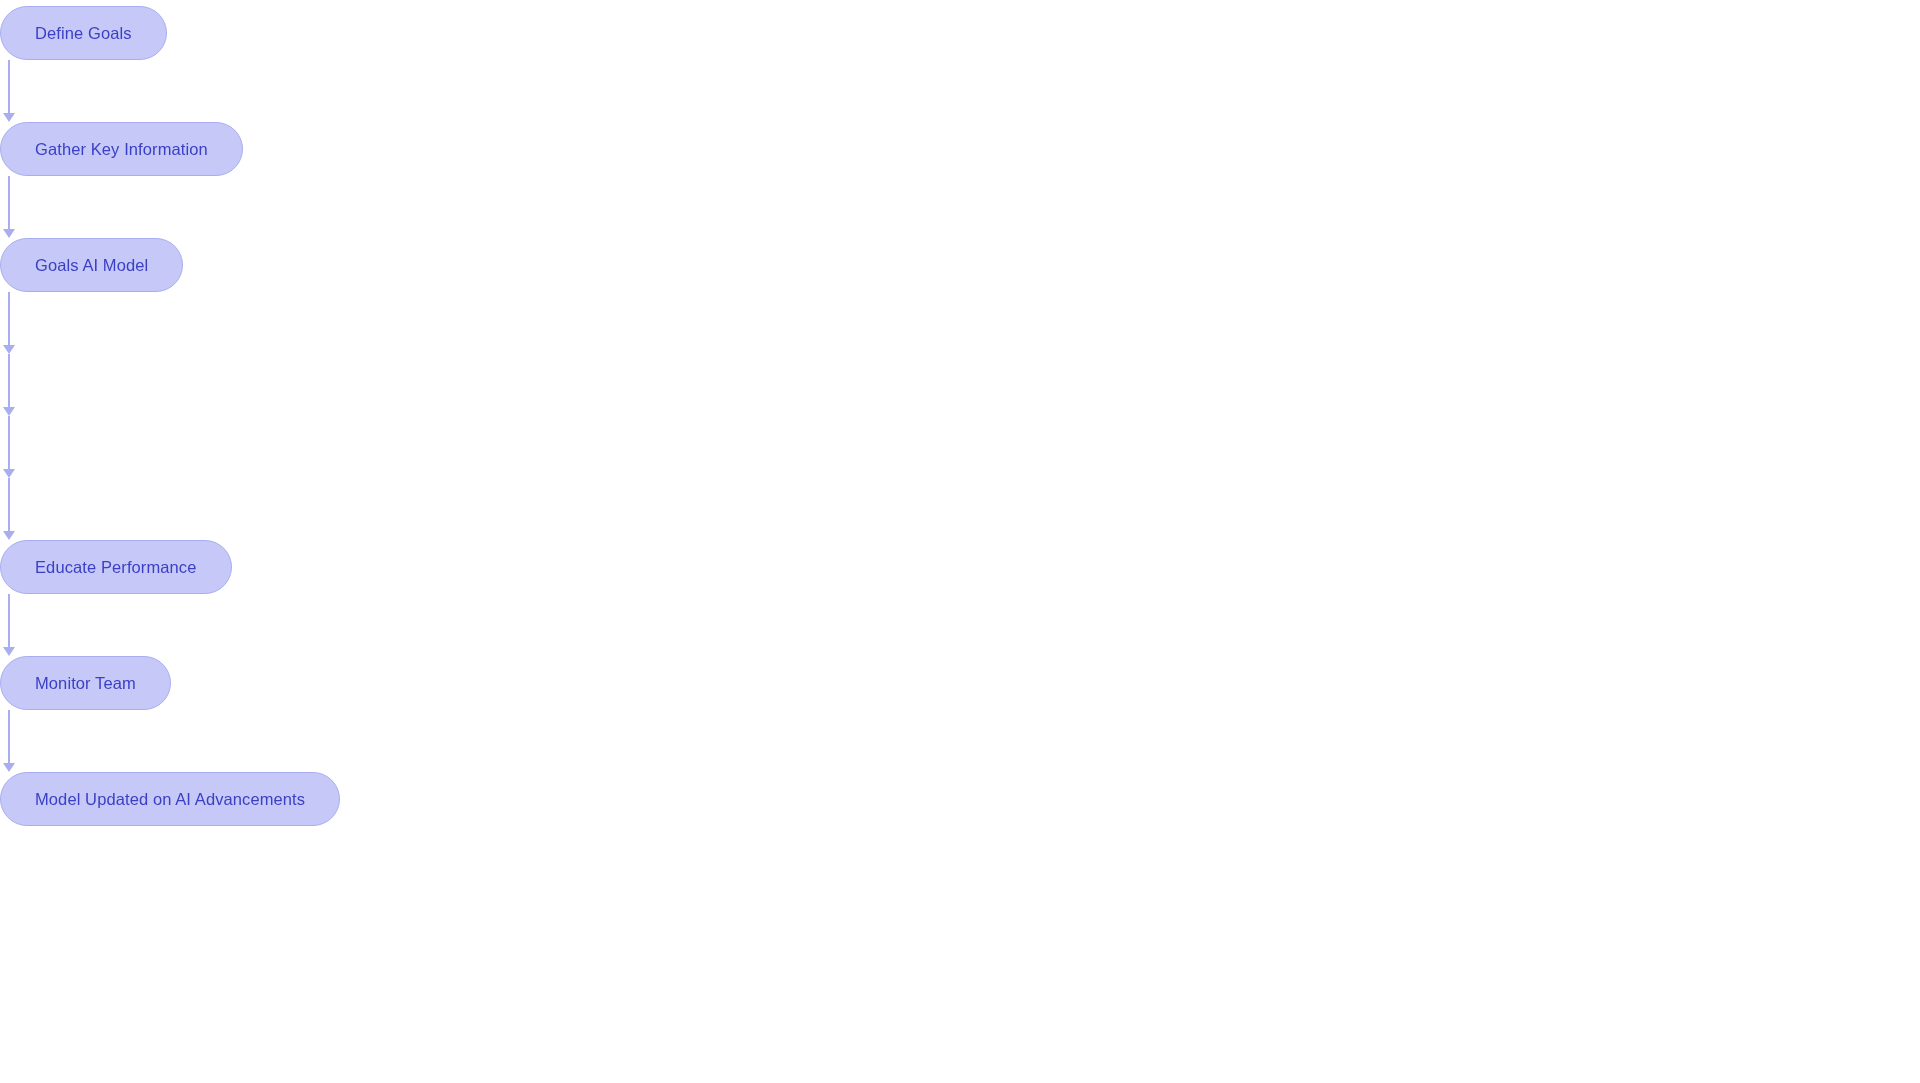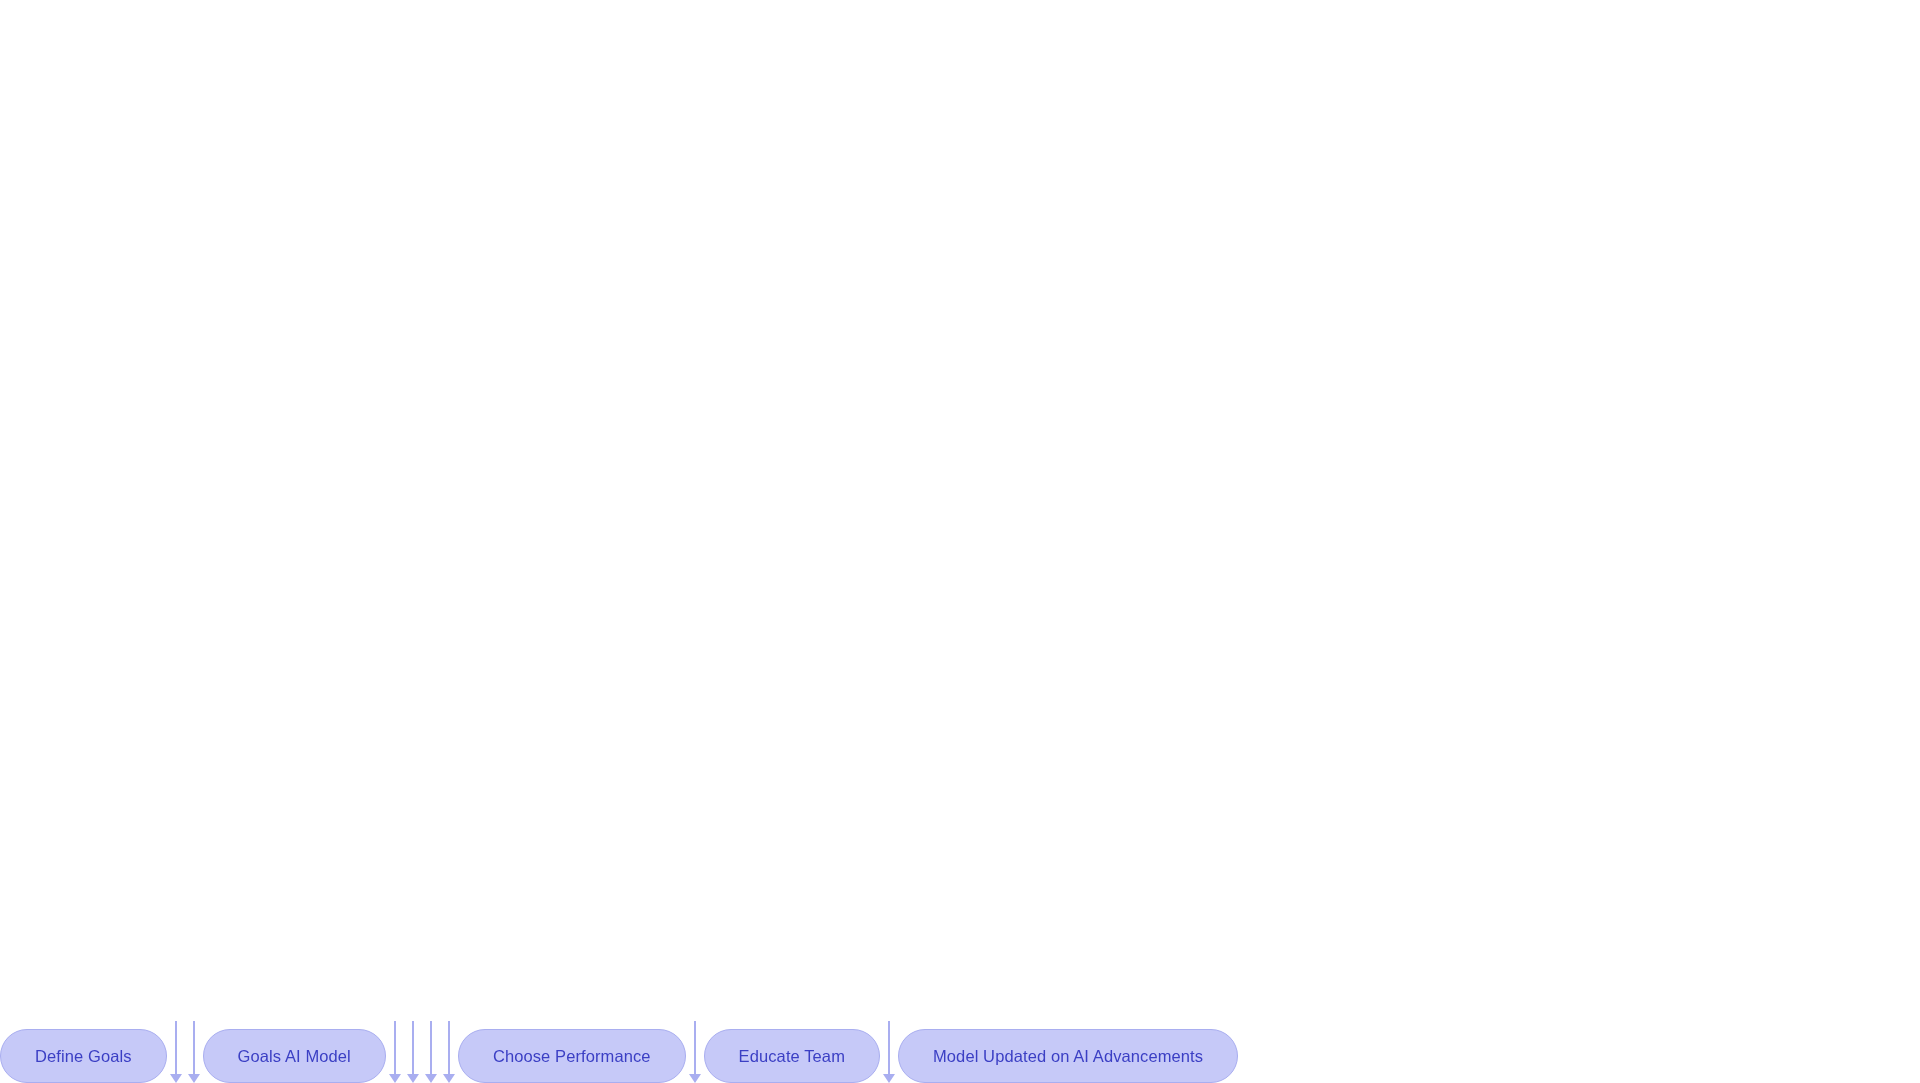--- a/index.html
+++ b/index.html
@@ -21,22 +21,22 @@
     background: #ffffff;
   }
 
   .flow-column {
     position: absolute;
     left: 0;
     top: 0;
     width: 1920px;
     height: 1083px;
     display: flex;
-    flex-direction: row;
-    align-items: flex-end;
+    flex-direction: column;
+    align-items: flex-start;
     justify-content: flex-start;
     padding-top: 6px;
     box-sizing: border-box;
   }
 
   .flow-node {
     background: #c6c9f8;
     border: 1.5px solid #a9aef0;
     border-radius: 999px;
     color: #3b3fc4;
@@ -95,20 +95,23 @@
 
     <div class="flow-node">
       <span>Define Goals</span>
     </div>
 
     <div class="flow-connector">
       <span class="conn-line"></span>
       <span class="conn-arrowhead"></span>
     </div>
 
+    <div class="flow-node">
+      <span>Gather Key Information</span>
+    </div>
 
     <div class="flow-connector">
       <span class="conn-line"></span>
       <span class="conn-arrowhead"></span>
     </div>
 
     <div class="flow-node">
       <span>Goals AI Model</span>
     </div>
 
@@ -129,30 +132,30 @@
       <span class="conn-arrowhead"></span>
     </div>
 
 
     <div class="flow-connector">
       <span class="conn-line"></span>
       <span class="conn-arrowhead"></span>
     </div>
 
     <div class="flow-node">
-      <span>Choose Performance</span>
+      <span>Educate Performance</span>
     </div>
 
     <div class="flow-connector">
       <span class="conn-line"></span>
       <span class="conn-arrowhead"></span>
     </div>
 
     <div class="flow-node">
-      <span>Educate Team</span>
+      <span>Monitor Team</span>
     </div>
 
     <div class="flow-connector">
       <span class="conn-line"></span>
       <span class="conn-arrowhead"></span>
     </div>
 
     <div class="flow-node">
       <span>Model Updated on AI Advancements</span>
     </div>

